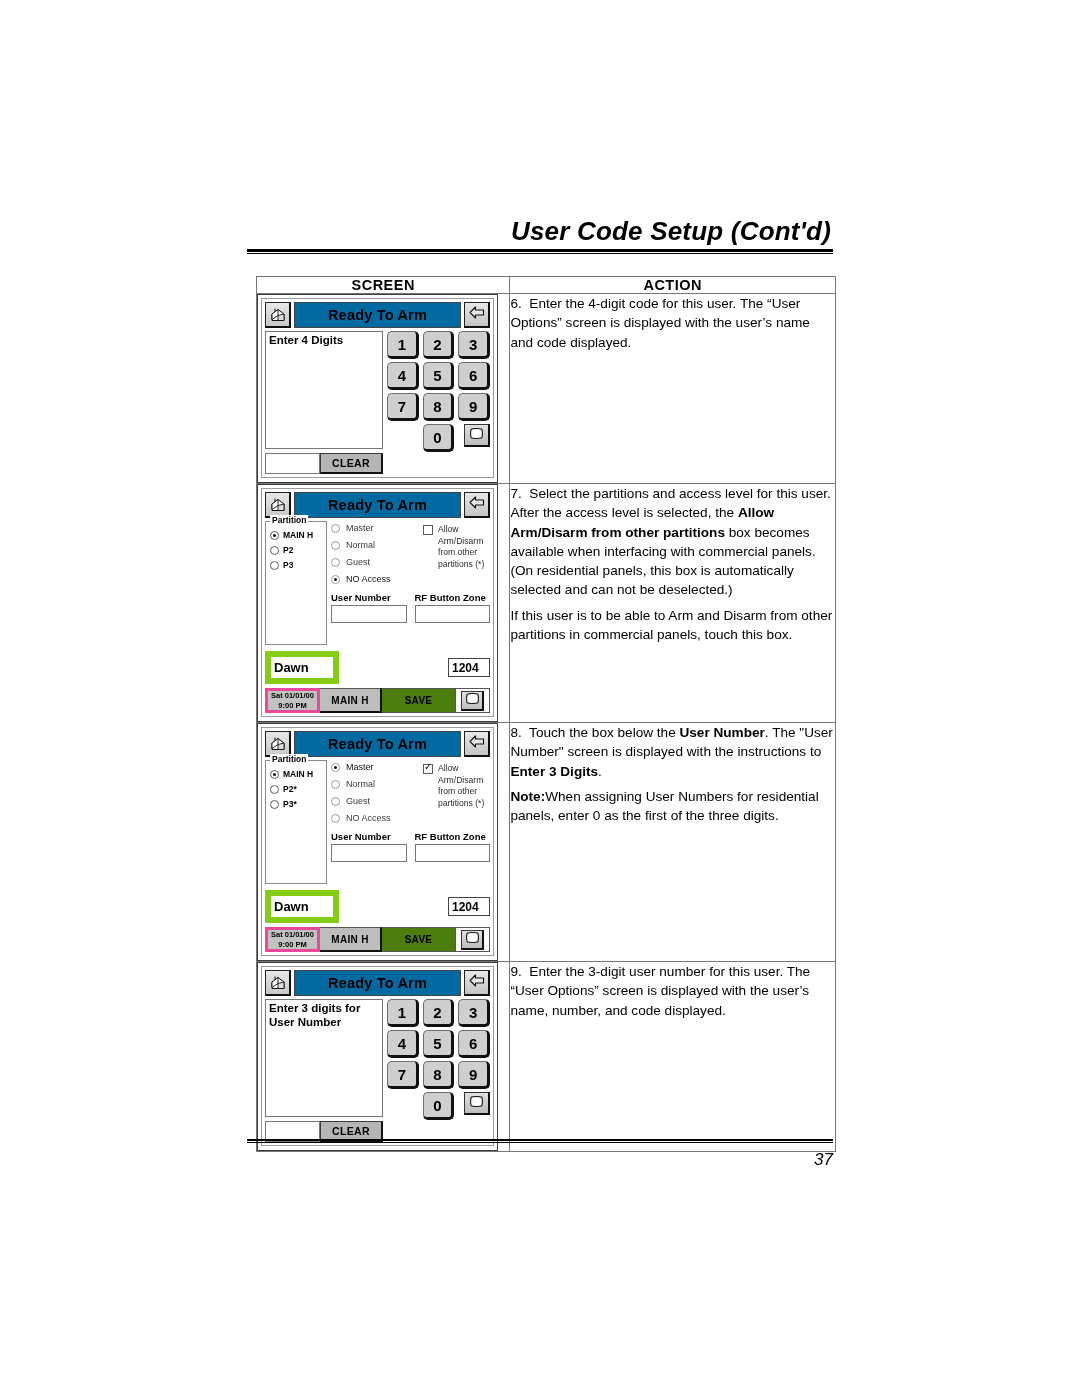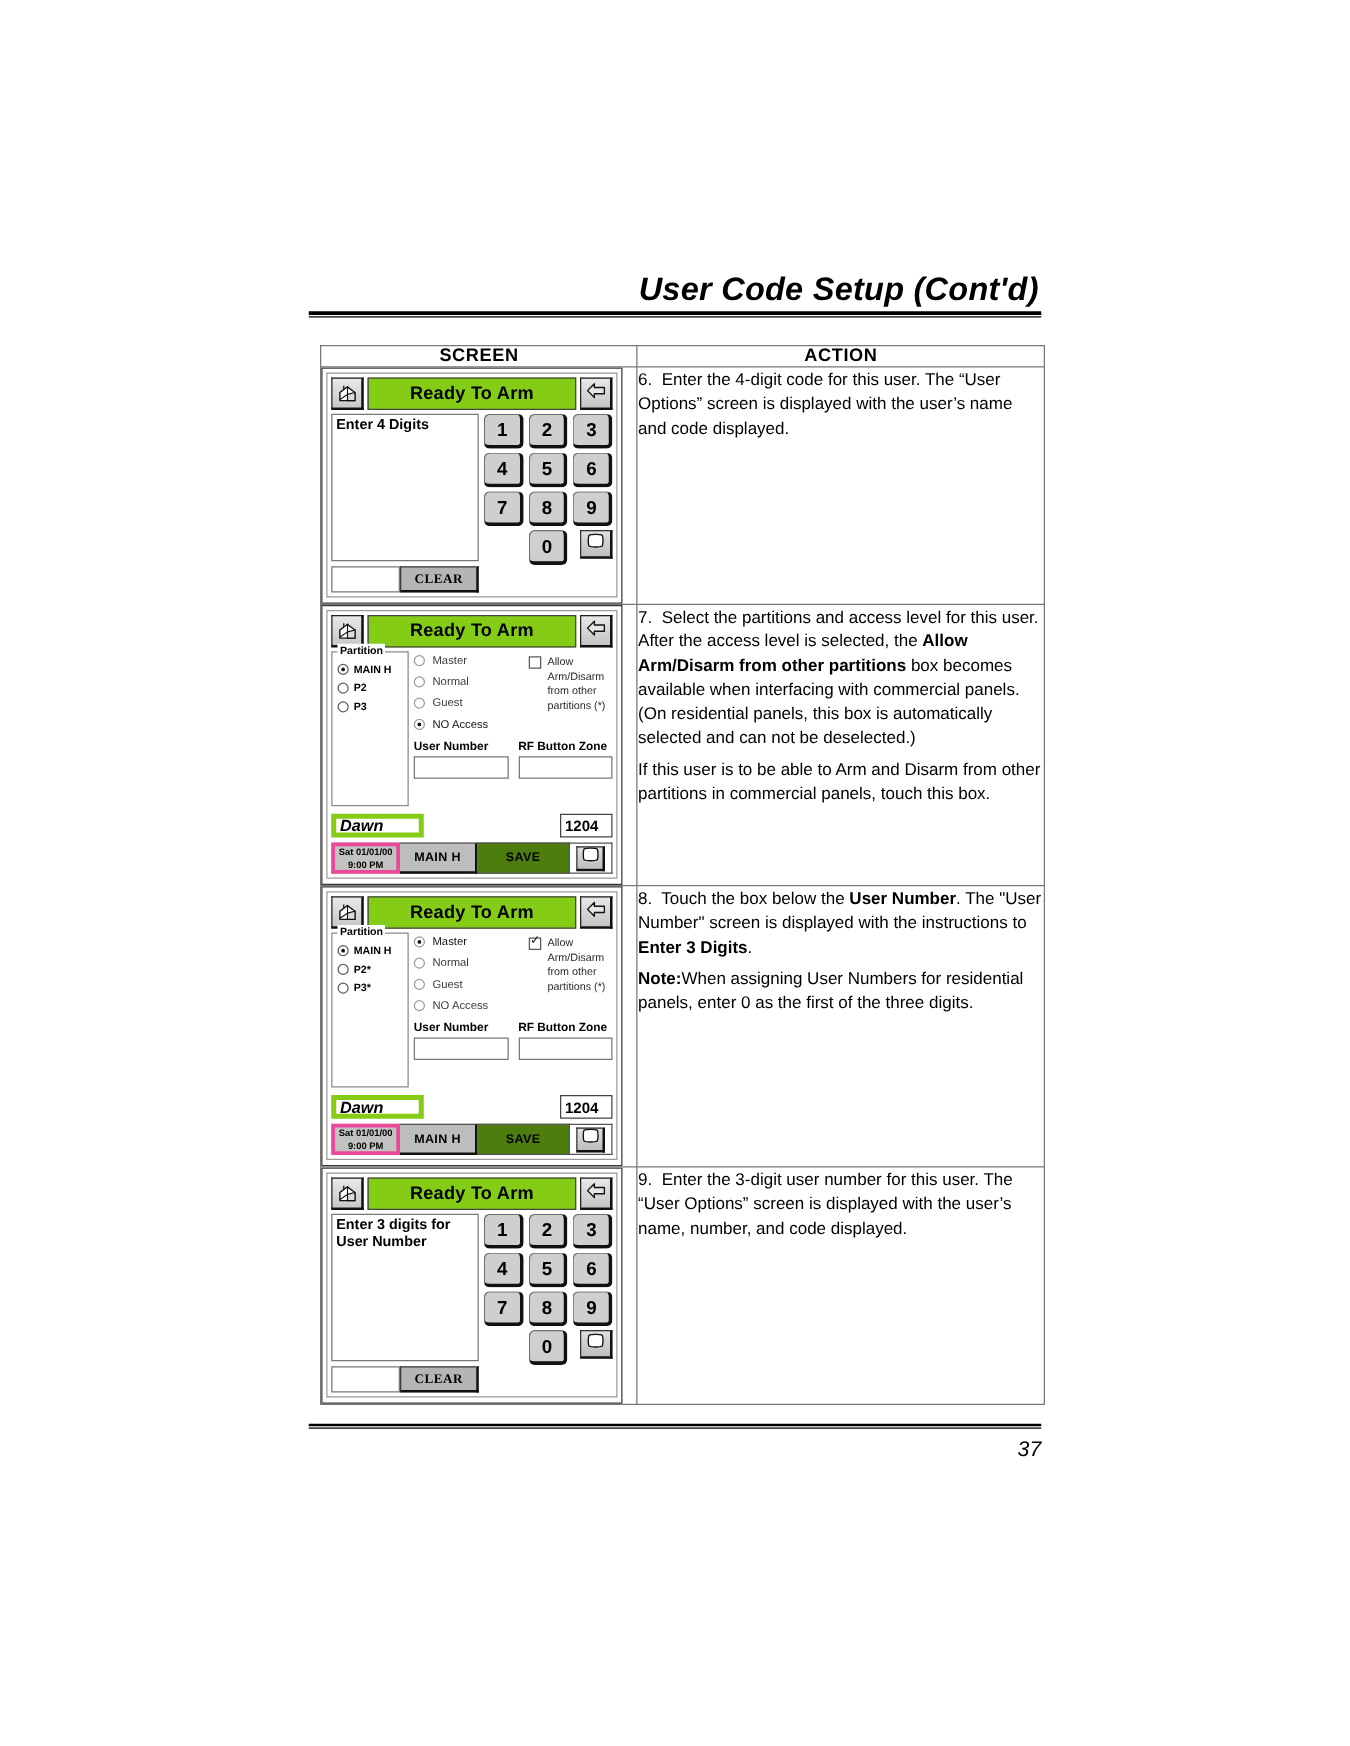--- a/index.html
+++ b/index.html
@@ -67,21 +67,21 @@
     width:26px; flex:0 0 26px;
     background:linear-gradient(#e8e8e8,#c8c8c8);
     border:1px solid #222;
     border-right:2px solid #111; border-bottom:2px solid #111;
     display:flex; align-items:center; justify-content:center;
   }
   .home-btn svg { display:block; }
   .titlebox {
     flex:1 1 auto;
     border:1px solid #444;
-    background:#84cc16;
+    background:#0369a1;
     display:flex; align-items:center; justify-content:center;
     font-size:14.5px; font-weight:bold; letter-spacing:0.2px;
   }
   .back-btn {
     width:26px; flex:0 0 26px;
     background:linear-gradient(#e8e8e8,#c4c4c4);
     border:1px solid #222;
     border-right:2px solid #111; border-bottom:2px solid #111;
     display:flex; align-items:center; justify-content:center;
   }
@@ -89,21 +89,21 @@
   
   .kp-body { display:flex; gap:4px; margin-top:3px; }
   .kp-left { width:118px; display:flex; flex-direction:column; }
   .kp-display {
     border:1px solid #777; background:#fff;
     height:118px;
     font-size:11.5px; font-weight:bold;
     padding:2px 3px; line-height:1.18;
     overflow:hidden;
   }
-  .kp-bottomrow { display:flex; margin-top:4px; height:21px;font-family:Liberation Serif, serif; }
+  .kp-bottomrow { display:flex; margin-top:4px; height:21px; }
   .kp-entry { flex:1 1 auto; border:1px solid #777; background:#fff; }
   .kp-clear {
     width:63px; flex:0 0 63px;
     background:#b5b5b5;
     border:1px solid #3a3a3a;
     border-right:2px solid #111; border-bottom:2px solid #111;
     display:flex; align-items:center; justify-content:center;
     font-size:10.5px; font-weight:bold; letter-spacing:0.4px;
   }
   .kp-right { flex:1 1 auto; }
@@ -173,23 +173,23 @@
     position:absolute; left:0px; top:-3px;
     font-size:10px; line-height:10px; color:#111;
   }
   .allow-txt { font-size:8.6px; line-height:1.35; color:#2b2b2b; }
   .fields { display:flex; gap:8px; margin-top:1px; }
   .fld { flex:1 1 0; }
   .fld-lbl { font-size:9.5px; font-weight:bold; margin-bottom:2px; }
   .fld-box { height:18px; border:1px solid #777; background:#fff; }
   .pt-namerow { display:flex; align-items:center; gap:6px; margin-top:6px; }
   .name-box {
-    width:74px; height:19px; border:4px solid #84cc16; background:#fff;
+    width:74px; height:33px; border:6px solid #84cc16; background:#fff;
     font-size:13px; font-weight:bold; padding:0 3px;
-    display:flex; align-items:center;font-style:italic;
+    display:flex; align-items:center;
   }
   .name-spacer { flex:1 1 auto; }
   .code-box {
     width:42px; height:19px; border:1px solid #444; background:#fff;
     font-size:12px; font-weight:bold; padding:0 3px;
     display:flex; align-items:center;
   }
   .pt-footer { display:flex; margin-top:4px; height:25px; }
   .ft-clock {
     width:55px; flex:0 0 55px;

